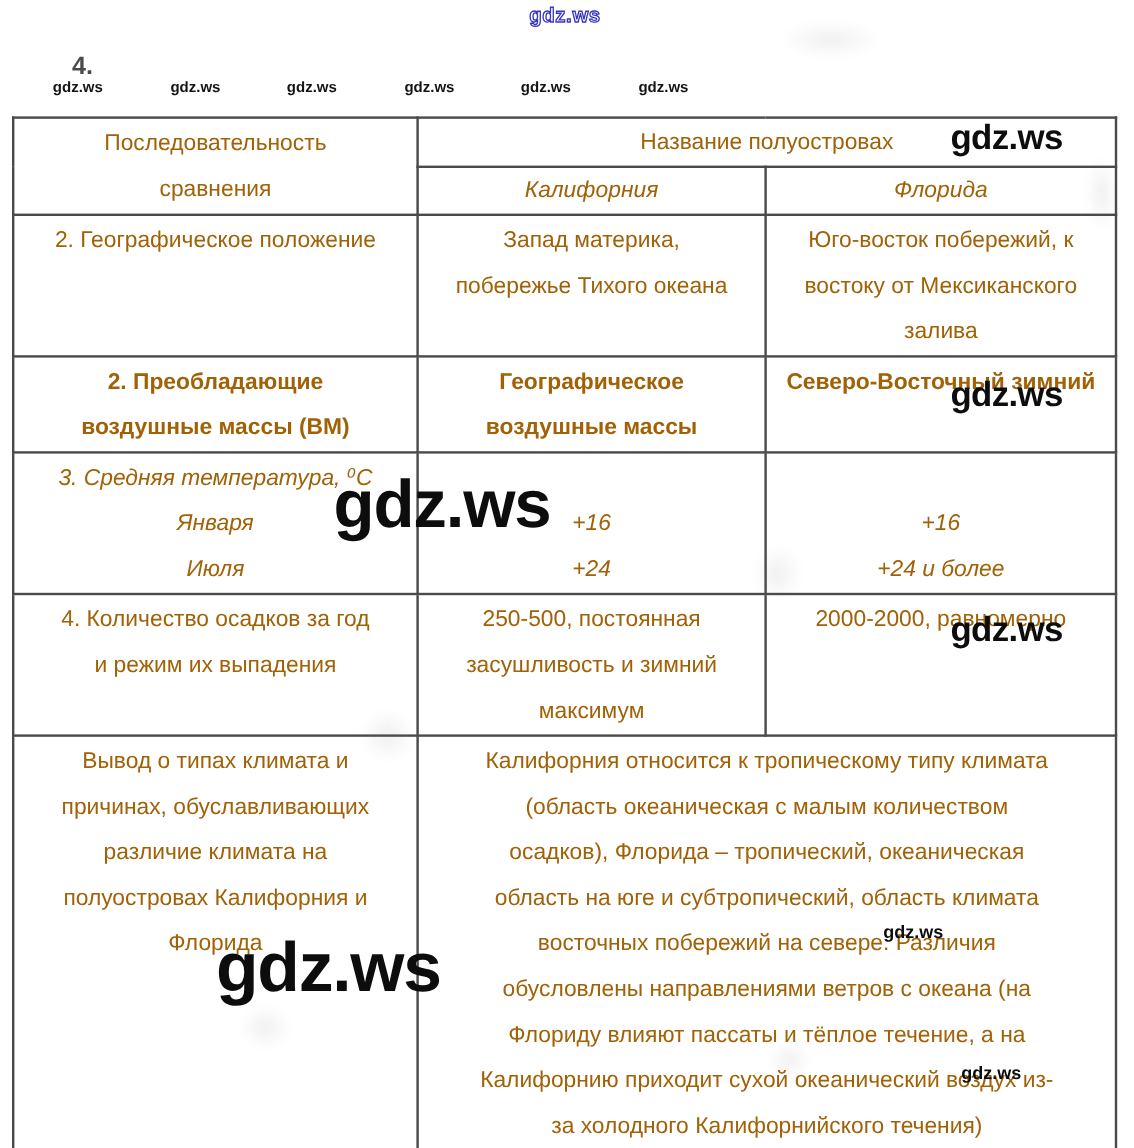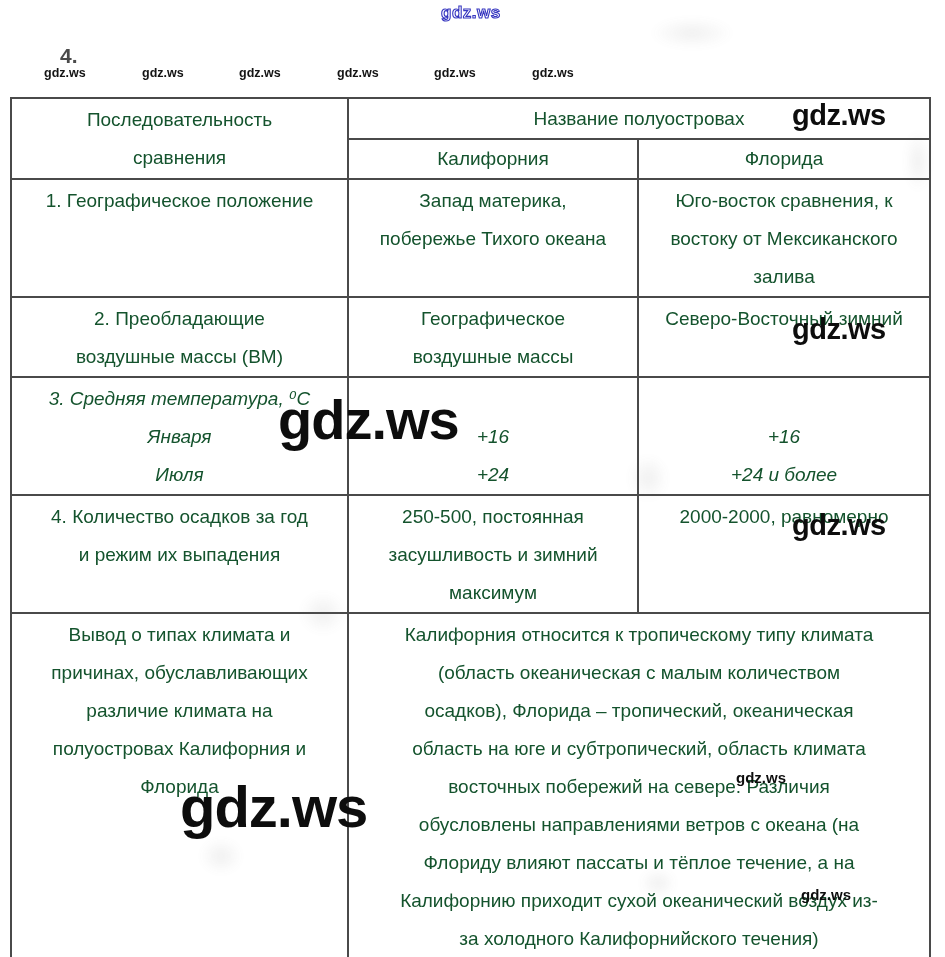--- a/index.html
+++ b/index.html
@@ -8,26 +8,26 @@
 
   
   .wm-blue{position:absolute;left:441px;top:3px;font-size:17px;font-weight:700;
            color:transparent;-webkit-text-stroke:1.1px #3636c0;letter-spacing:.5px;}
   .task-number{position:absolute;left:60px;top:44px;font-size:21px;font-weight:700;color:#4a4a4a;}
   .wm-small-row span{position:absolute;top:66px;font-size:12.5px;font-weight:700;color:#141414;}
 
   
   .cmp-table{position:absolute;left:10px;top:97px;width:921px;height:844px;
              border-collapse:collapse;table-layout:fixed;}
-  .cmp-table td{border:2px solid #4a4a4a;color:#14532d;font-size:19px;line-height:38px;
+  .cmp-table td{border:2px solid #4a4a4a;color:#a16207;font-size:19px;line-height:38px;
                 text-align:center;vertical-align:top;padding:2px 6px 0 6px;
                 white-space:pre-line;overflow:hidden;}
   .cmp-table tr.hdr td{vertical-align:middle;padding-top:0;}
-  tr.h1{height:41px;} tr.h2{height:39px;}
-  tr.r1{height:114px;} tr.r2{height:76px;} tr.r3{height:114px;font-style:italic;}
+  tr.h1{height:41px;} tr.h2{height:39px;font-style:italic;}
+  tr.r1{height:114px;} tr.r2{height:76px;font-weight:bold;} tr.r3{height:114px;font-style:italic;}
   tr.r4{height:114px;padding-left:22px;} tr.r5{height:346px;}
 
   
   .wm{position:absolute;font-weight:700;color:#0d0d0d;letter-spacing:-.5px;
       line-height:1;white-space:nowrap;}
   .wm-hdr{left:792px;top:101px;font-size:29px;}
   .wm-row2{left:792px;top:315px;font-size:29px;}
   .wm-row3{left:278px;top:392px;font-size:56px;letter-spacing:-1px;}
   .wm-row4{left:792px;top:511px;font-size:29px;}
   .wm-row5{left:180px;top:778px;font-size:58px;letter-spacing:-1px;}
@@ -64,24 +64,24 @@
     <tr class="hdr h1">
       <td rowspan="2">Последовательность
 сравнения</td>
       <td colspan="2">Название полуостровах</td>
     </tr>
     <tr class="hdr h2">
       <td>Калифорния</td>
       <td>Флорида</td>
     </tr>
     <tr class="r1">
-      <td>1. Географическое положение</td>
+      <td>2. Географическое положение</td>
       <td>Запад материка,
 побережье Тихого океана</td>
-      <td>Юго-восток сравнения, к
+      <td>Юго-восток побережий, к
 востоку от Мексиканского
 залива</td>
     </tr>
     <tr class="r2">
       <td>2. Преобладающие
 воздушные массы (ВМ)</td>
       <td>Географическое
 воздушные массы</td>
       <td>Северо-Восточный зимний</td>
     </tr>

